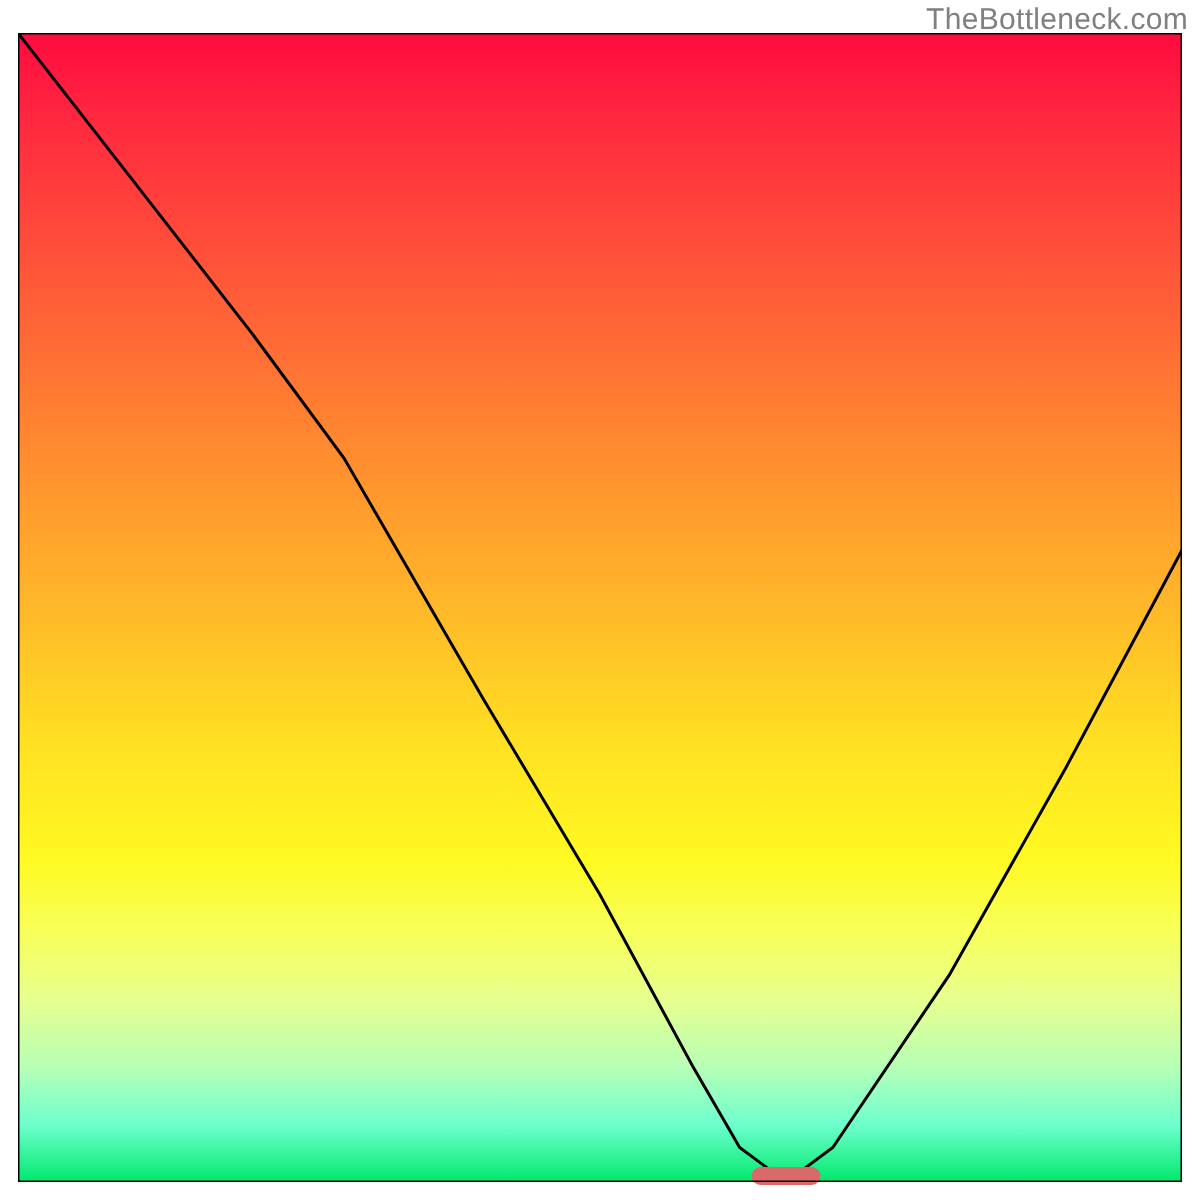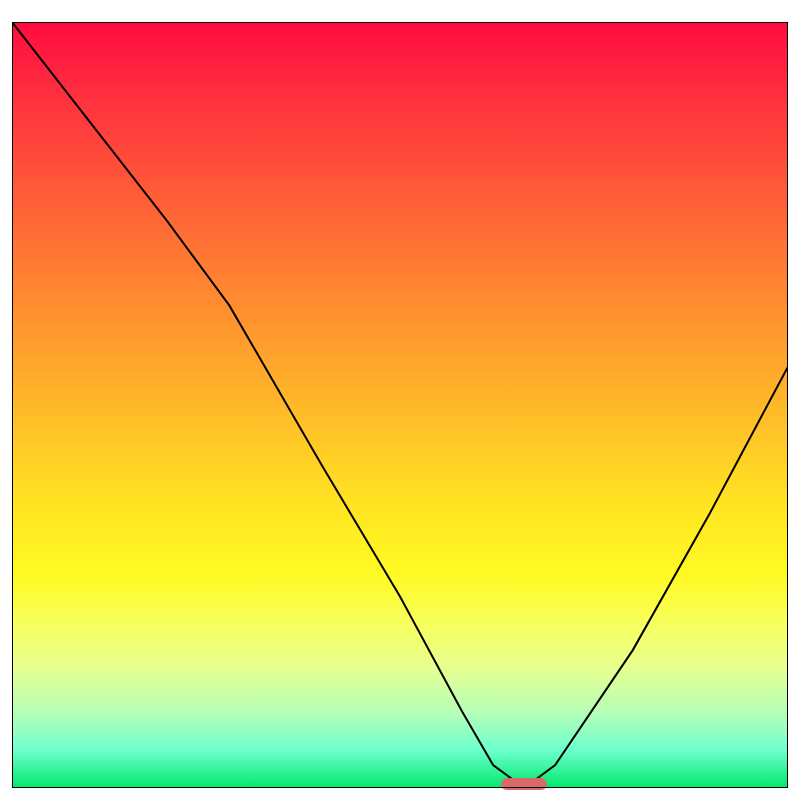--- a/index.html
+++ b/index.html
@@ -81,14 +81,15 @@
   <div class="plot-area"></div>
 
   <svg class="curve-svg" viewBox="0 0 776 766" preserveAspectRatio="none">
     <path id="curve-path" d="M0.0 0.0 L77.6 99.6 L155.2 199.2 L217.3 283.4 L310.4 444.3 L388.0 574.5 L450.1 689.4 L481.1 743.0 L512.2 766.0 L543.2 743.0 L620.8 628.1 L698.4 490.2 L776.0 344.7" fill="none" stroke="#000000" stroke-width="2"></path>
   </svg>
 
   <div id="marker" class="marker" style="left: 500.88px; width: 46.56px; top: 778.17px; height: 12px; background: rgb(217, 106, 106);"></div>
 
   <div class="plot-border"></div>
 
+  <div class="watermark">TheBottleneck.com</div>
 
 </div>
 
 </body></html>

